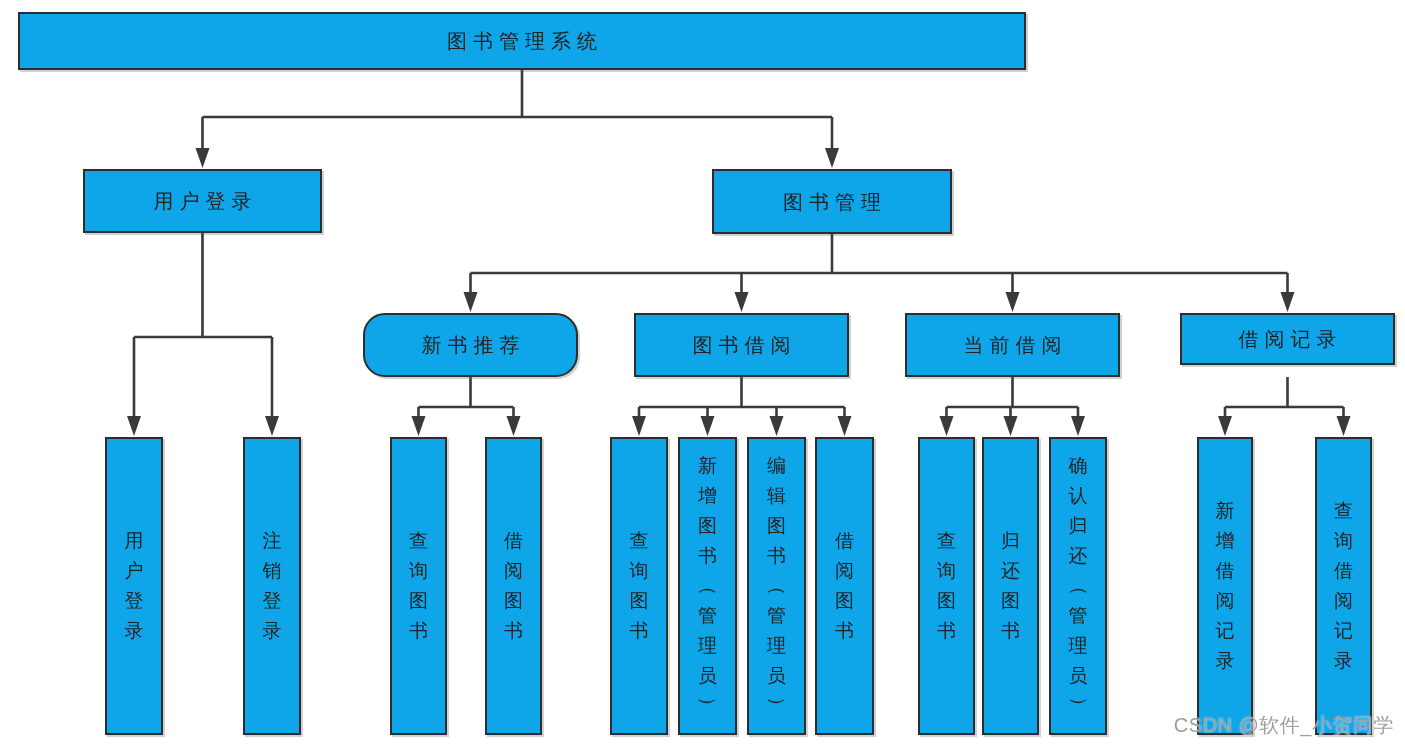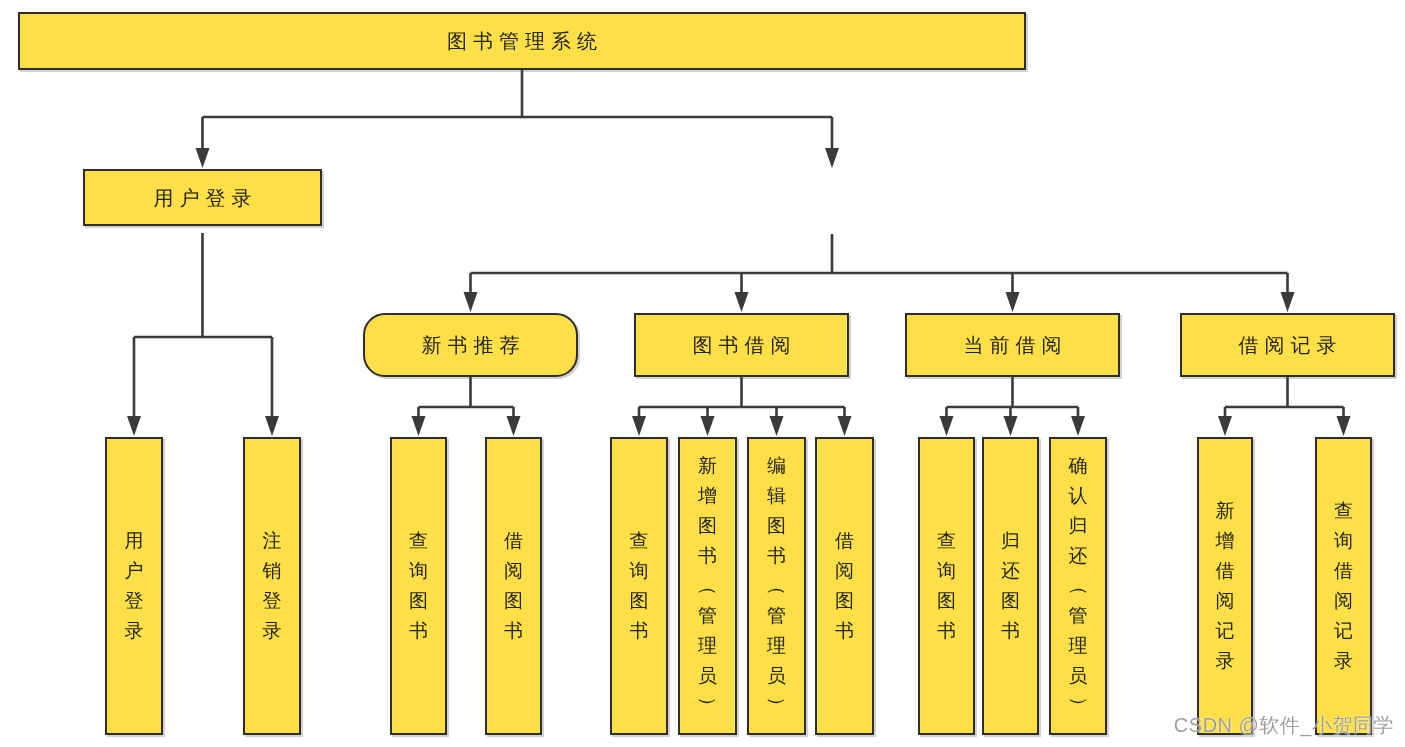--- a/index.html
+++ b/index.html
@@ -17,21 +17,21 @@
   }
   #connectors {
     position: absolute;
     left: 0; top: 0;
     z-index: 1;
     pointer-events: none;
   }
   .node {
     position: absolute;
     box-sizing: border-box;
-    background: #fde047;
+    background: #0ea5e9;
     border: 2px solid var(--border, #2d2d2d);
     box-shadow: 2px 2px 0 rgba(90,90,90,0.28);
     z-index: 2;
     display: flex;
     align-items: center;
     justify-content: center;
     color: var(--text, #222222);
   }
   .node.h .label {
     font-size: 20px;
@@ -97,33 +97,36 @@
       <polygon points="1003.5,416 1017.5,416 1010.5,436" fill="#3a3a3a"></polygon>
       <polygon points="1071,416 1085,416 1078,436" fill="#3a3a3a"></polygon>
       <path d="M 1287.5 377 V 407 M 1225 407 H 1343.5 M 1225 407 V 421 M 1343.5 407 V 421" fill="none" stroke="#3a3a3a" stroke-width="2.6"></path>
       <polygon points="1218,416 1232,416 1225,436" fill="#3a3a3a"></polygon>
       <polygon points="1336.5,416 1350.5,416 1343.5,436" fill="#3a3a3a"></polygon>
     </svg>
   <div id="watermark">CSDN @软件_小贺同学</div>
 <div class="node h" style="left: 18px; top: 12px; width: 1008px; height: 58px;">
       <div class="label">图书管理系统</div>
     </div>
-    <div class="node h" style="left: 83px; top: 169px; width: 239px; height: 57px;">
+    <div class="node h" style="left: 83px; top: 169px; width: 239px; height: 64px;">
       <div class="label">用户登录</div>
+    </div>
+    <div class="node h" style="left: 712px; top: 169px; width: 240px; height: 65px;">
+      <div class="label">图书管理</div>
     </div>
     <div class="node h" style="left: 363px; top: 313px; width: 215px; height: 64px; border-radius: 22px;">
       <div class="label">新书推荐</div>
     </div>
     <div class="node h" style="left: 634px; top: 313px; width: 215px; height: 64px;">
       <div class="label">图书借阅</div>
     </div>
     <div class="node h" style="left: 905px; top: 313px; width: 215px; height: 64px; font-family: Liberation Serif, serif;">
       <div class="label">当前借阅</div>
     </div>
-    <div class="node h" style="left: 1180px; top: 313px; width: 215px; height: 64px;">
+    <div class="node h" style="left: 1180px; top: 313px; width: 215px; height: 52px;">
       <div class="label">借阅记录</div>
     </div>
     <div class="node v" style="left: 105px; top: 437px; width: 58px; height: 298px;">
       <div class="label vlabel">
         <span class="ch">用</span>
         <span class="ch">户</span>
         <span class="ch">登</span>
         <span class="ch">录</span>
       </div>
     </div>

